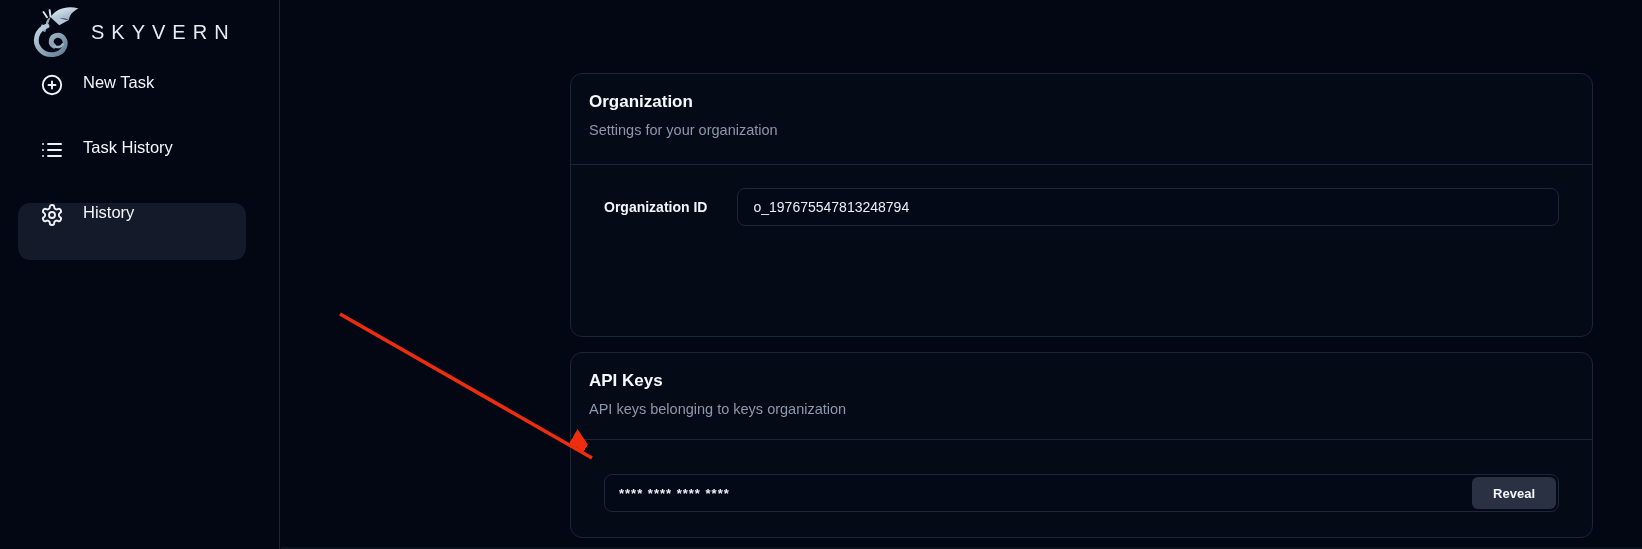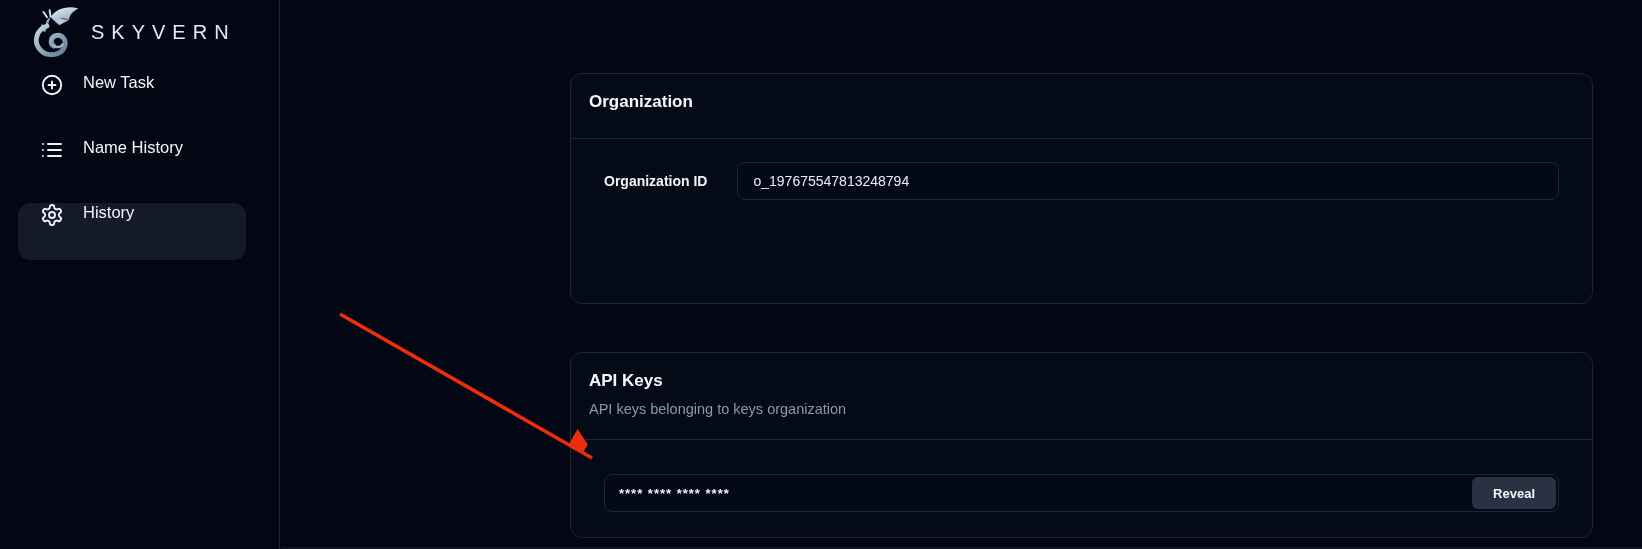--- a/index.html
+++ b/index.html
@@ -30,21 +30,21 @@
   .nav-item.active { background:#141a2a; }
   .nav-icon { width:24px; height:24px; flex:0 0 24px; display:block; }
   .nav-icon svg { width:24px; height:24px; stroke:#eef2f7; stroke-width:1.9; fill:none;
                   stroke-linecap:round; stroke-linejoin:round; display:block; }
 
   
   .card {
     position:absolute; left:570px; width:1023px;
     background:#050a17; border:1px solid #1c2636; border-radius:12px;
   }
-  #org-card { top:73px; height:231px; }
+  #org-card { top:73px; height:264px; }
   #api-card { top:352px; height:186px; }
   .card-header { padding:17px 18px 0 18px; }
   .card-title { font-size:17px; font-weight:700; color:#f6f9fc; line-height:22px; }
   .card-sub { margin-top:8px; font-size:14.5px; color:#8d98aa; line-height:18px; }
   .divider { height:1px; background:#1c2636; }
   #org-card .divider { margin-top:25px; }
   #api-card .divider { margin-top:21px; }
 
   .org-content { padding:23px 33px 8px 33px; display:flex; flex-direction:column; }
   .field-row { display:flex; align-items:center; gap:30px; }
@@ -113,37 +113,38 @@
       </span>
       <span>New Task</span>
     </div>
     <div class="nav-item">
       <span class="nav-icon">
         <svg viewBox="0 0 24 24" stroke-width="2">
             <path d="M8 6h13M8 12h13M8 18h13"></path>
             <path d="M3 6h.01M3 12h.01M3 18h.01"></path>
           </svg>
       </span>
-      <span>Name History</span>
+      <span>Task History</span>
     </div>
     <div class="nav-item active">
       <span class="nav-icon">
         <svg viewBox="0 0 24 24" stroke-width="1.7">
           <path d="M12.22 2h-.44a2 2 0 0 0-2 2v.18a2 2 0 0 1-1 1.73l-.43.25a2 2 0 0 1-2 0l-.15-.08a2 2 0 0 0-2.73.73l-.22.38a2 2 0 0 0 .73 2.73l.15.1a2 2 0 0 1 1 1.72v.51a2 2 0 0 1-1 1.74l-.15.09a2 2 0 0 0-.73 2.73l.22.38a2 2 0 0 0 2.73.73l.15-.08a2 2 0 0 1 2 0l.43.25a2 2 0 0 1 1 1.73V20a2 2 0 0 0 2 2h.44a2 2 0 0 0 2-2v-.18a2 2 0 0 1 1-1.73l.43-.25a2 2 0 0 1 2 0l.15.08a2 2 0 0 0 2.73-.73l.22-.39a2 2 0 0 0-.73-2.73l-.15-.08a2 2 0 0 1-1-1.74v-.5a2 2 0 0 1 1-1.74l.15-.09a2 2 0 0 0 .73-2.73l-.22-.38a2 2 0 0 0-2.73-.73l-.15.08a2 2 0 0 1-2 0l-.43-.25a2 2 0 0 1-1-1.73V4a2 2 0 0 0-2-2z"></path>
           <circle cx="12" cy="12" r="3"></circle>
         </svg>
       </span>
       <span>History</span>
     </div>
   </nav>
 </aside>
 
 <section class="card" id="org-card">
   <div class="card-header">
     <div class="card-title">Organization</div>
+    <div class="card-sub">Settings for your organization</div>
   </div>
   <div class="divider"></div>
   <div class="org-content">
     <div class="field-row">
       <span class="field-label">Organization ID</span>
       <input class="text-input" type="text" value="o_197675547813248794" style="">
     </div>
   </div>
 </section>
 

